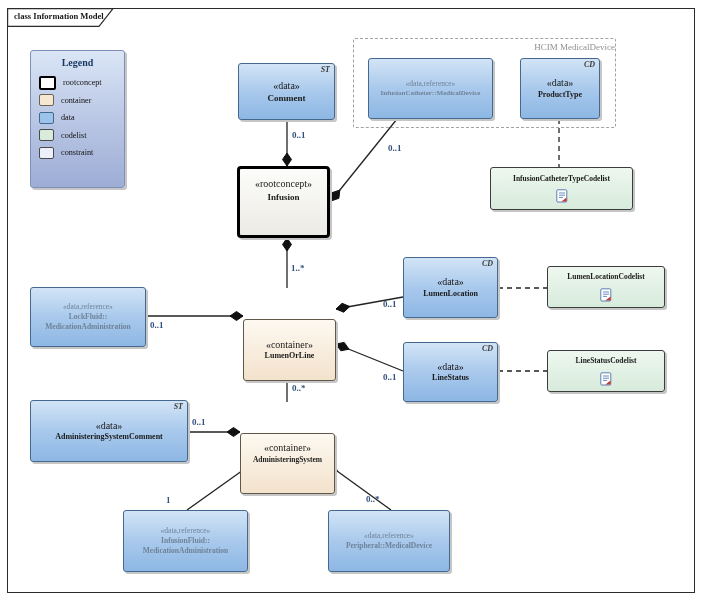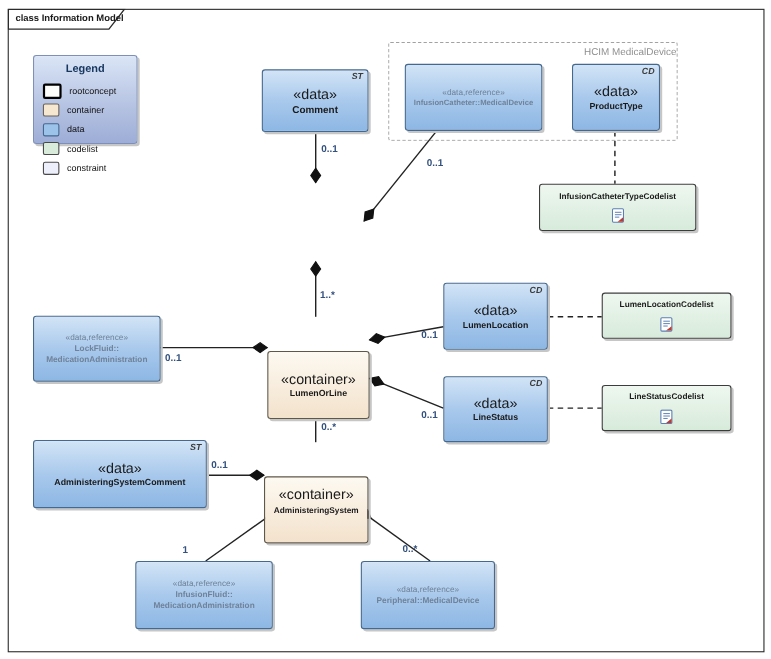--- a/index.html
+++ b/index.html
@@ -1,42 +1,42 @@
 <!DOCTYPE html>
 <html><head>
 <meta charset="utf-8">
 <style>
   html,body{margin:0;padding:0;background:#fff;}
   #canvas{position:relative;width:701px;height:599px;background:#fff;overflow:hidden;
-          font-family:Liberation Sans, sans-serif;color:#1a1a1a;}
+          font-family:Liberation Serif, serif;color:#1a1a1a;}
   
   .frame{position:absolute;left:7px;top:8px;width:686px;height:583px;border:1.2px solid #2b2b2b;}
   .frame-tab{position:absolute;left:7px;top:8px;width:120px;height:19px;}
   .frame-tab svg{position:absolute;left:0;top:0;}
   .frame-tab .tab-label{position:absolute;left:7px;top:3px;font-size:8.6px;font-weight:bold;white-space:nowrap;}
   
   .box{position:absolute;box-sizing:border-box;border-radius:3px;display:flex;flex-direction:column;
        align-items:center;justify-content:center;text-align:center;line-height:1.35;
        box-shadow:2px 2px 0 #c6c6c6;}
-  .stereo{font-size:13px;}
+  .stereo{font-size:10px;}
   .bname{font-weight:bold;font-size:9px;}
   .n7{font-size:7px;}.n75{font-size:7.5px;}.n8{font-size:8px;}.s75{font-size:7.5px;}
   .tag{position:absolute;top:1px;right:4px;font-style:italic;font-weight:600;font-size:8px;color:#3a3a3a;}
   .data-box{background:linear-gradient(180deg,#d2e4f6 0%,#a9c9ec 50%,#8db7e4 100%);border:1.4px solid #44688e;}
   .ref .stereo,.ref .bname{color:#6f8299;}
   .container-box{background:linear-gradient(180deg,#fdf9f1 0%,#f3e2cc 100%);border:1.2px solid #5f5748;margin-top:31px;}
   .root-box{background:linear-gradient(180deg,#fcfcfa 0%,#ecebe5 100%);border:3px solid #000;border-radius:4px;}
   .codelist-box{background:linear-gradient(180deg,#eef7ef 0%,#d7ebdb 100%);border:1.2px solid #3c3c3c;
                 flex-direction:column;gap:5px;}
   .codelist-box .bname{font-size:7.5px;}
   
   .group{position:absolute;box-sizing:border-box;border:1.4px dashed #a2a2a2;border-radius:2px;}
   .group-title{position:absolute;top:3px;left:0;right:0;text-align:right;font-size:9px;color:#8f8f8f;}
   
-  .legend{position:absolute;left:30px;top:50px;width:95px;height:81px;box-sizing:border-box;
+  .legend{position:absolute;left:30px;top:50px;width:95px;height:138px;box-sizing:border-box;
           background:linear-gradient(180deg,#dae5f6 0%,#b7c4e3 55%,#9dadd6 100%);
           border:1.3px solid #7d8fba;border-radius:3px;box-shadow:2px 2px 0 #c6c6c6;padding:4px 0 0 8px;}
   .legend-title{text-align:center;font-weight:bold;font-size:10px;color:#17375e;margin:2px 10px 6px 2px;}
   .legend-row{display:flex;align-items:center;gap:7px;height:17.5px;}
   .sw{width:13px;height:10px;border-radius:2px;border:1px solid #4a4a4a;flex:0 0 auto;}
   .sw-root{background:#fdfdfb;border:2px solid #000;}
   .sw-container{background:#f6e7d1;border-color:#6b6355;}
   .sw-data{background:#9cc3ea;border-color:#44688e;}
   .sw-codelist{background:#d9ecdc;border-color:#4a4a4a;}
   .sw-constraint{background:#edeffb;border-color:#4a4a4a;}
@@ -152,20 +152,24 @@
     <span class="stereo s75">«data,reference»</span>
     <span class="bname n7">InfusionCatheter::MedicalDevice</span>
   </div>
 
   <div class="box data-box" style="left:520px;top:58px;width:80px;height:61px;">
     <span class="tag">CD</span>
     <span class="stereo">«data»</span>
     <span class="bname n8">ProductType</span>
   </div>
 
+  <div class="box root-box" style="left:237px;top:166px;width:93px;height:72px;justify-content:flex-start;padding-top:8px;">
+    <span class="stereo">«rootconcept»</span>
+    <span class="bname">Infusion</span>
+  </div>
 
   <div class="box codelist-box" style="left:490px;top:167px;width:143px;height:43px;">
     <span class="bname">InfusionCatheterTypeCodelist</span>
     <svg class="doc-icon" width="12" height="14" viewBox="0 0 12 14">
       <rect x="0.8" y="0.8" width="10" height="12.2" rx="1" fill="#ffffff" stroke="#5b7fb4" stroke-width="1"></rect>
       <line x1="3" y1="4" x2="9" y2="4" stroke="#5b7fb4" stroke-width="0.9"></line>
       <line x1="3" y1="6.2" x2="9" y2="6.2" stroke="#5b7fb4" stroke-width="0.9"></line>
       <line x1="3" y1="8.4" x2="7" y2="8.4" stroke="#5b7fb4" stroke-width="0.9"></line>
       <polygon points="5.5,12.5 10.5,12.5 10.5,8.5" fill="#c0392b"></polygon>
     </svg>

